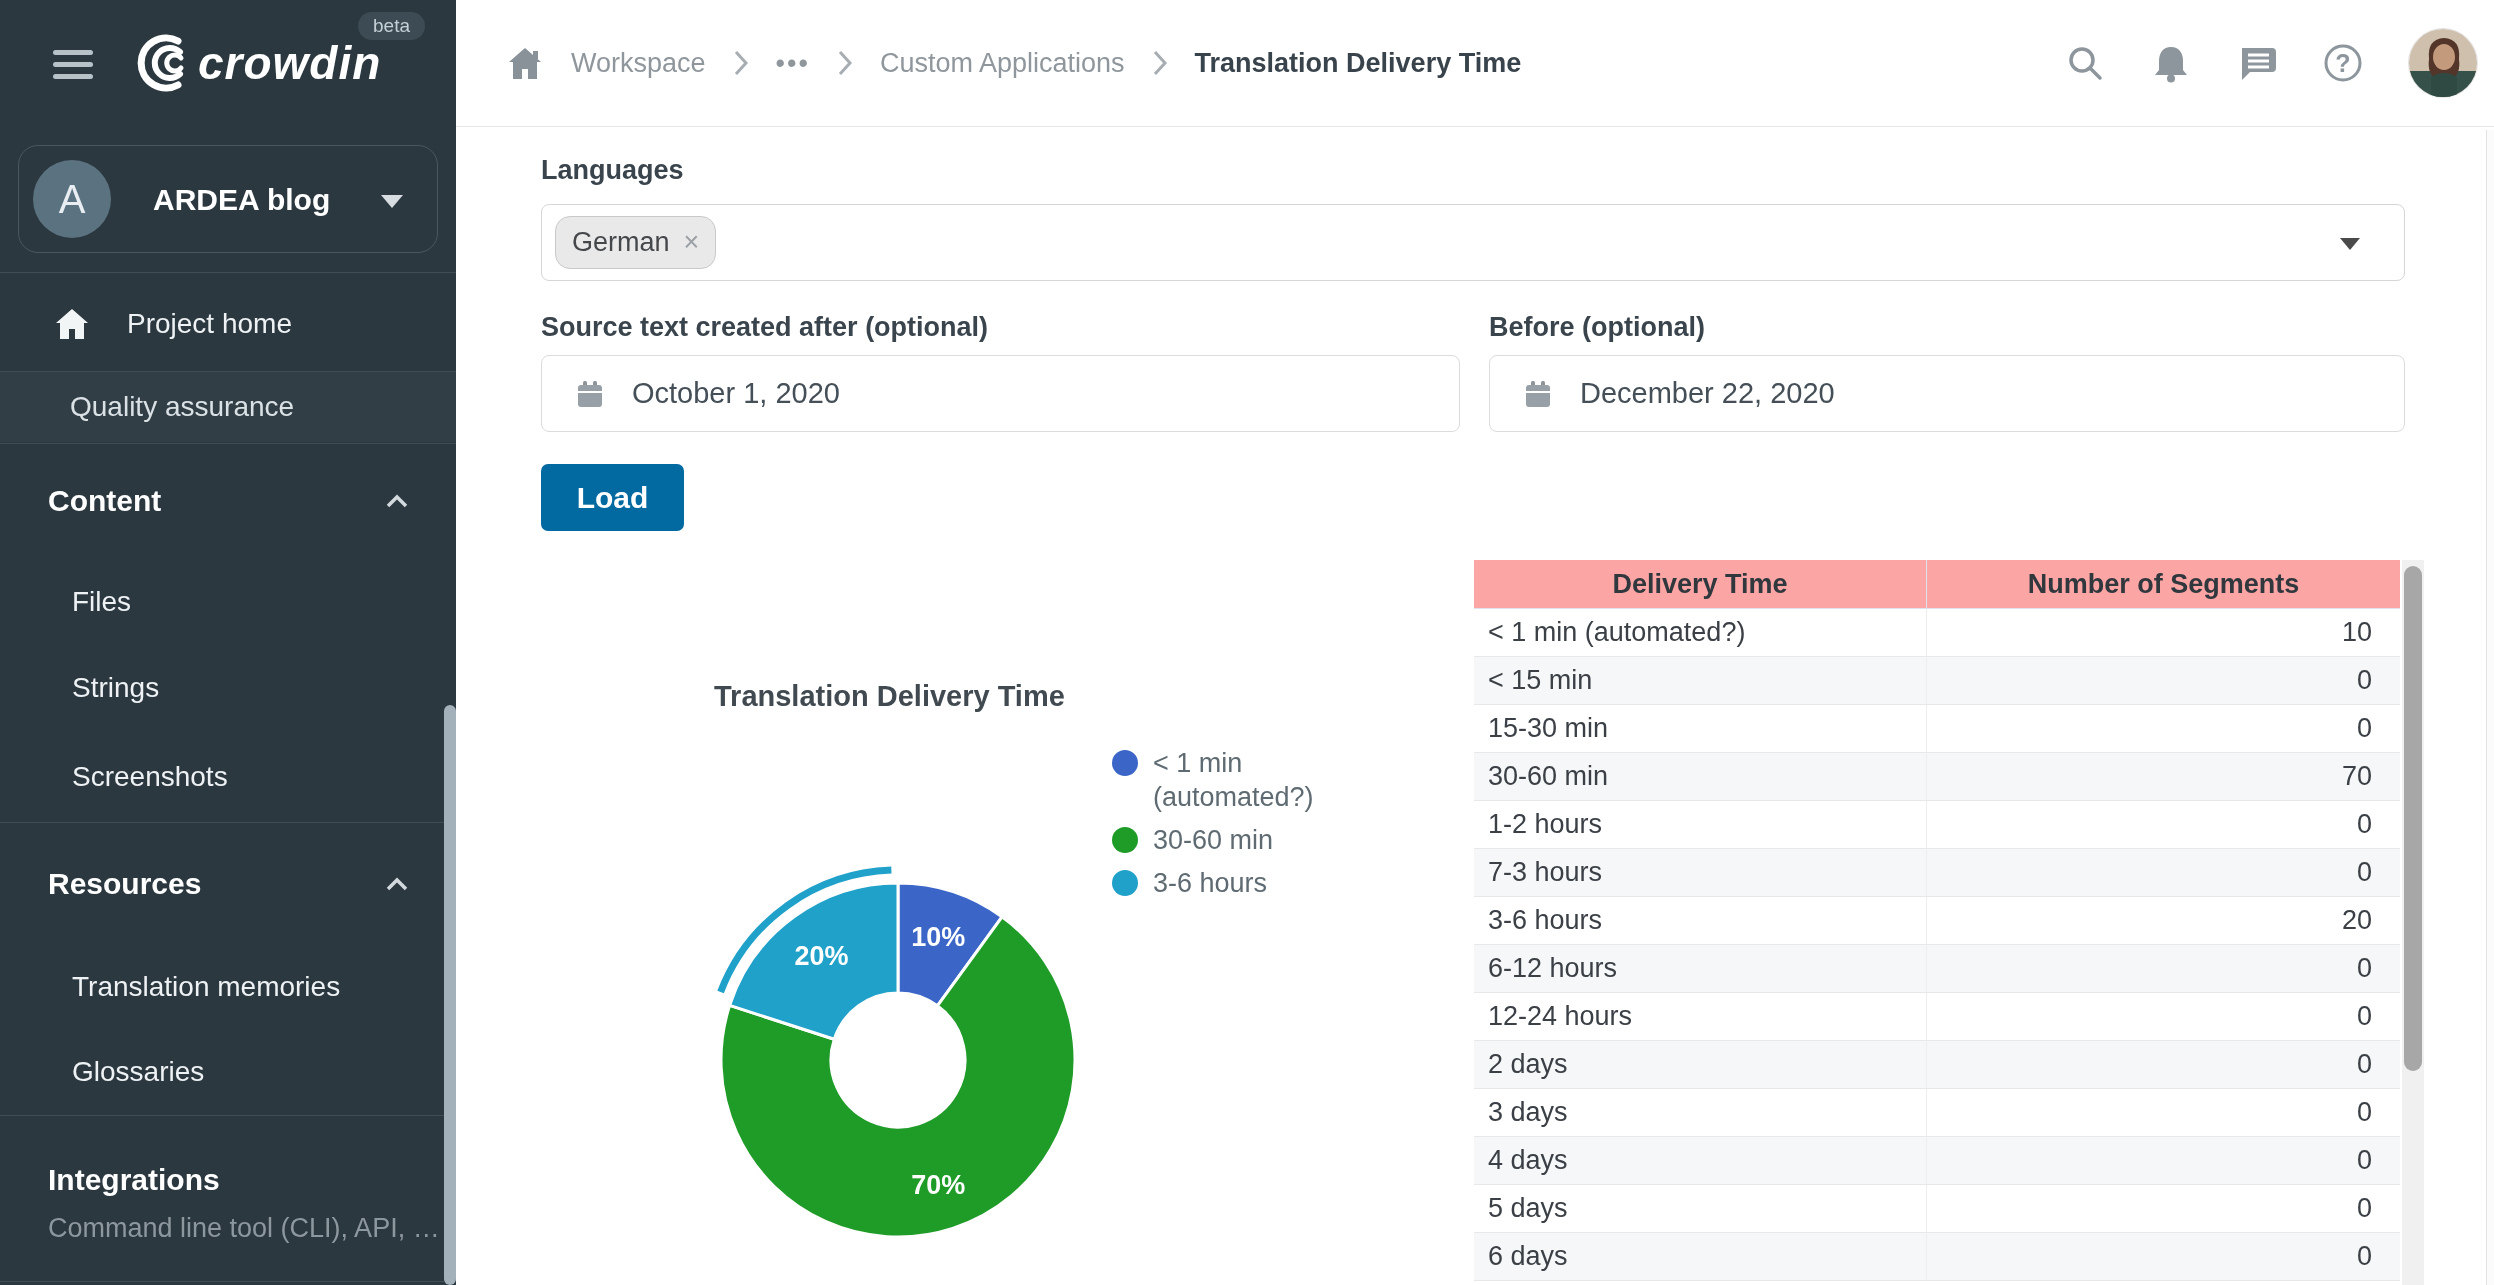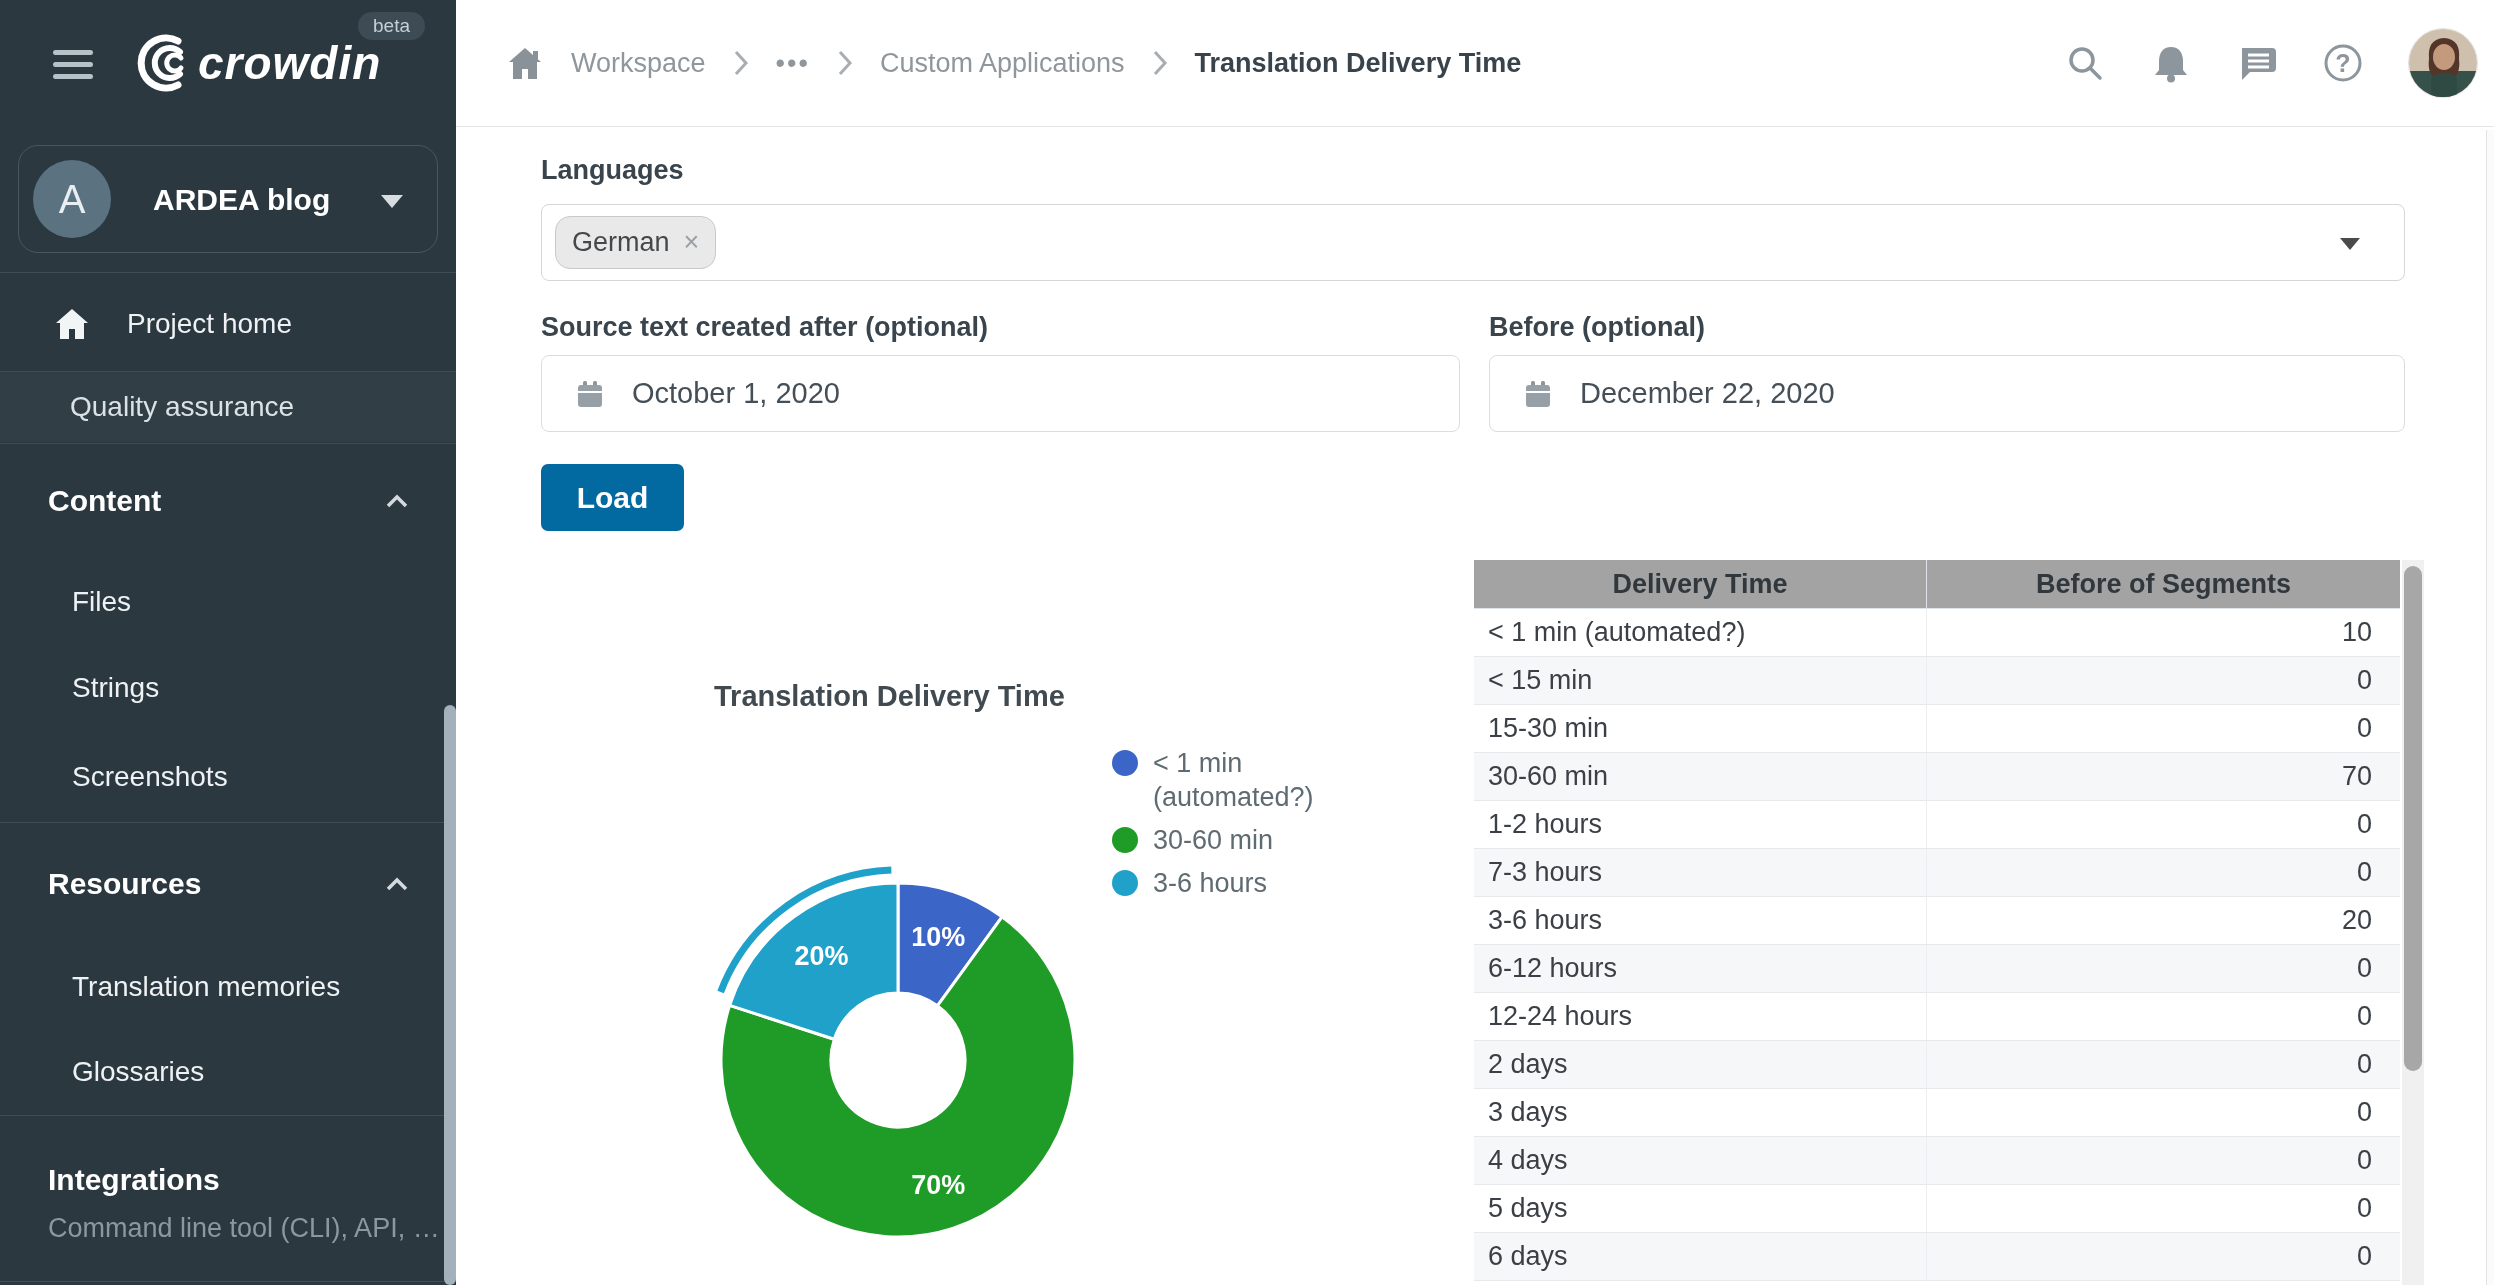--- a/index.html
+++ b/index.html
@@ -54,21 +54,21 @@
   .load-btn { position:absolute; left:85px; top:336px; width:143px; height:67px; border:none; border-radius:7px; background:#2e8ccd; color:#fff; font-size:30px; font-weight:bold; font-family:"Liberation Sans",sans-serif; cursor:pointer; }
 
   .chart-title { position:absolute; left:258px; top:552px; font-size:29px; font-weight:bold; color:#414a50; }
   .chart-legend { position:absolute; left:656px; top:618px; width:210px; }
   .legend-item { display:flex; gap:15px; margin-bottom:9px; font-size:27px; color:#5f6b72; line-height:34px; cursor:pointer; }
   .legend-dot { flex:0 0 26px; width:26px; height:26px; border-radius:50%; margin-top:4px; }
   #donut-svg { position:absolute; left:222px; top:712px; }
 
   
   .dtable { position:absolute; left:1018px; top:432px; width:926px; font-size:27px; color:#3b4046; }
-  .thead { display:flex; height:49px; background:#a3a3a3; border-bottom:1px solid #dde2ee; font-weight:bold; color:#30383e; }
+  .thead { display:flex; height:49px; background:#fca5a5; border-bottom:1px solid #dde2ee; font-weight:bold; color:#30383e; }
   .thead .hc1 { width:453px; text-align:center; line-height:49px; border-right:1px solid #dfe2ea; }
   .thead .hc2 { width:473px; text-align:center; line-height:49px; }
   .trow { display:flex; height:48px; line-height:47px; border-bottom:1px solid #e6e8ea; background:#fff; }
   .trow.alt { background:#f6f7f9; }
   .trow .c1 { width:453px; padding-left:14px; border-right:1px solid #eceef1; white-space:nowrap; overflow:hidden; }
   .trow .c2 { width:473px; text-align:right; padding-right:28px; }
   .table-scroll-track { position:absolute; left:1946px; top:432px; width:22px; height:725px; background:#f0f0f0; }
   .table-scroll-thumb { position:absolute; left:1948px; top:438px; width:18px; height:505px; border-radius:9px; background:#a7a7a7; cursor:pointer; }
 
   .main-gutter { position:absolute; left:2030px; top:2px; width:8px; height:1155px; background:#fbfbfb; border-left:1px solid #e2e2e2; }
@@ -265,21 +265,21 @@
         <path d="M 324.0379896557678 76.8039919956343 A 177 177 0 1 1 51.662996615757805 165.30399199563433 L 156.2792134082247 199.29586137687852 A 67 67 0 1 0 259.3816119035957 165.79586137687852 Z" fill="#1f9b28" stroke="#ffffff" stroke-width="3"></path>
         <text x="260.1722092687432" y="353.63734711837" text-anchor="middle" fill="#ffffff" font-size="27" font-weight="600">70%</text>
         <path d="M 51.662996615757805 165.30399199563433 A 177 177 0 0 1 219.99999999999994 43 L 219.99999999999997 153 A 67 67 0 0 0 156.2792134082247 199.29586137687852 Z" fill="#20a1c9" stroke="#ffffff" stroke-width="3"></path>
         <path d="M 42.619718965531604 151.9100895863931 A 190 190 0 0 1 213.36909562652485 30.115742866371818" fill="none" stroke="#20a1c9" stroke-width="7"></path>
         <text x="143.58791720197846" y="124.82779073125684" text-anchor="middle" fill="#ffffff" font-size="27" font-weight="600">20%</text>
       </svg>
 
     <div class="dtable">
       <div class="thead">
         <div class="hc1">Delivery Time</div>
-        <div class="hc2">Before of Segments</div>
+        <div class="hc2">Number of Segments</div>
       </div>
       <div id="table-body">
   <div class="trow">
     <div class="c1">&lt; 1 min (automated?)</div>
     <div class="c2">10</div>
   </div>
 
   <div class="trow alt">
     <div class="c1">&lt; 15 min</div>
     <div class="c2">0</div>

